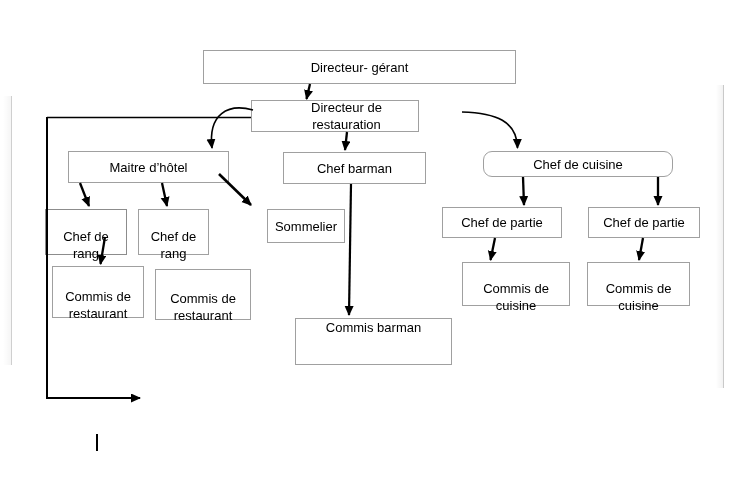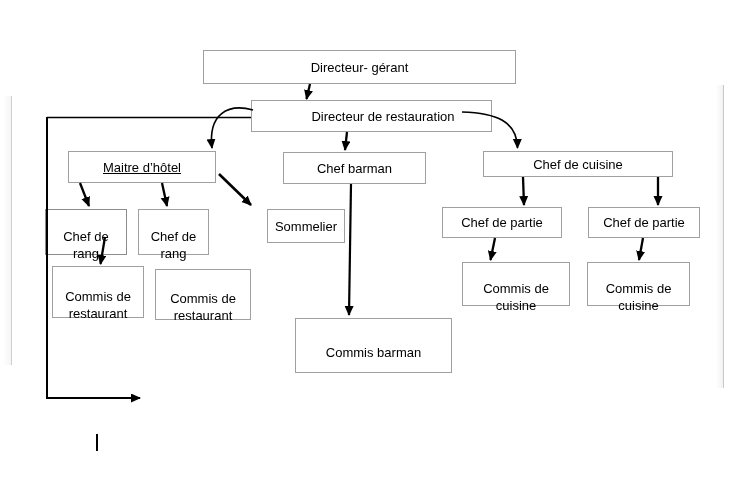--- a/index.html
+++ b/index.html
@@ -22,32 +22,32 @@
     display: flex;
     align-items: center;
     justify-content: center;
     text-align: center;
     font-size: 13px;
     line-height: 17px;
     color: #000000;
   }
   .node span { display: inline-block; }
   .n-directeur-gerant        { left:203px; top:50px;  width:313px; height:34px; }
-  .n-directeur-restauration  { left:251px; top:100px; width:241px; height:32px;padding-left:23px; }
-  .n-maitre-hotel            { left:68px;  top:151px; width:148px; height:32px;text-decoration:underline; }
+  .n-directeur-restauration  { left:251px; top:100px; width:168px; height:32px;padding-left:23px; }
+  .n-maitre-hotel            { left:68px;  top:151px; width:161px; height:32px; }
   .n-chef-barman             { left:283px; top:152px; width:143px; height:32px;justify-content:center; }
-  .n-chef-cuisine            { left:483px; top:151px; width:190px; height:26px; }
+  .n-chef-cuisine            { left:483px; top:151px; width:190px; height:26px;border-radius:9px; }
   .n-chef-rang-1             { left:45px;  top:209px; width:82px;  height:46px; border-color:#8c8c8c; }
   .n-chef-rang-2             { left:138px; top:209px; width:71px;  height:46px; }
   .n-sommelier               { left:238px; top:209px; width:78px;  height:34px;margin-left:29px; }
   .n-chef-partie-1           { left:442px; top:207px; width:120px; height:31px; }
   .n-chef-partie-2           { left:588px; top:207px; width:112px; height:31px; }
   .n-commis-restaurant-1     { left:52px;  top:266px; width:92px;  height:52px; }
   .n-commis-restaurant-2     { left:155px; top:269px; width:96px;  height:51px; }
-  .n-commis-barman           { left:295px; top:318px; width:157px; height:55px; align-items:flex-start; padding-top:25px; }
+  .n-commis-barman           { left:295px; top:318px; width:157px; height:47px; align-items:flex-start; padding-top:0; }
   .n-commis-cuisine-1        { left:462px; top:262px; width:108px; height:44px; }
   .n-commis-cuisine-2        { left:587px; top:262px; width:103px; height:44px; }
   .n-plongeur                { left:144px; top:382px; width:139px; height:31px; }
   .wrap span { max-width: 72px; margin-top: 25px; }
   
   #connectors {
     position: absolute; left: 0; top: 0;
     pointer-events: none;
   }
   

